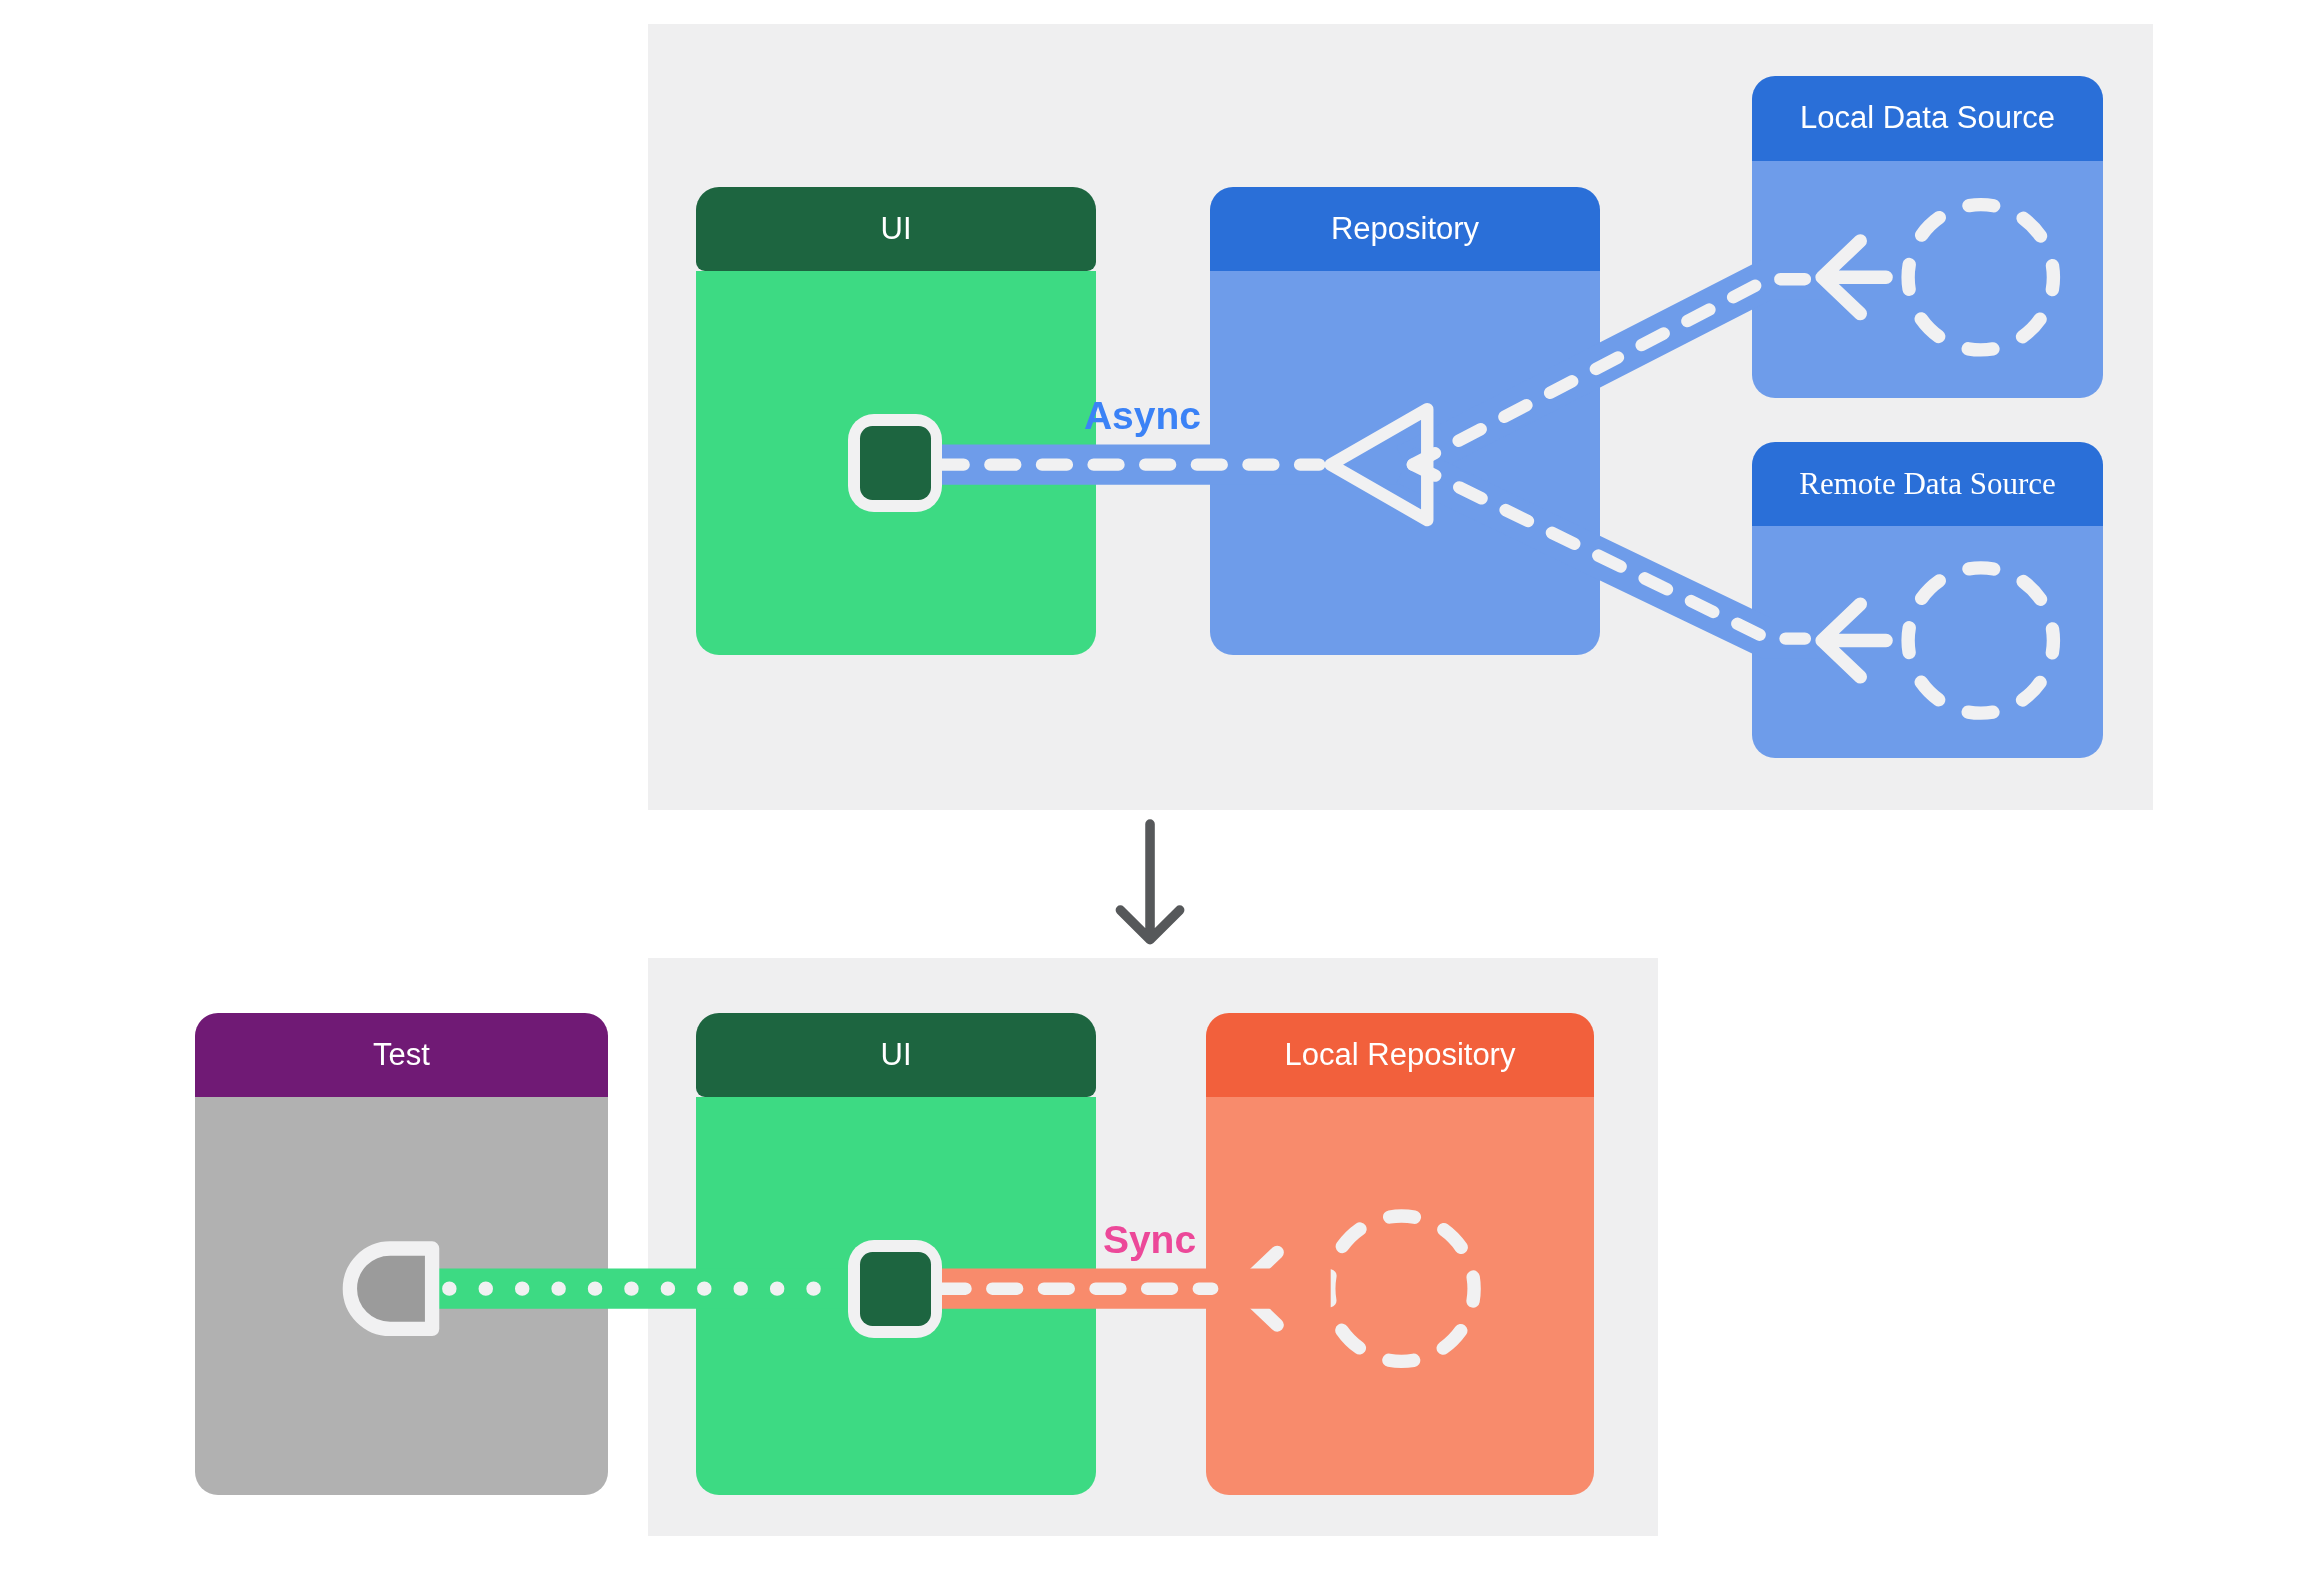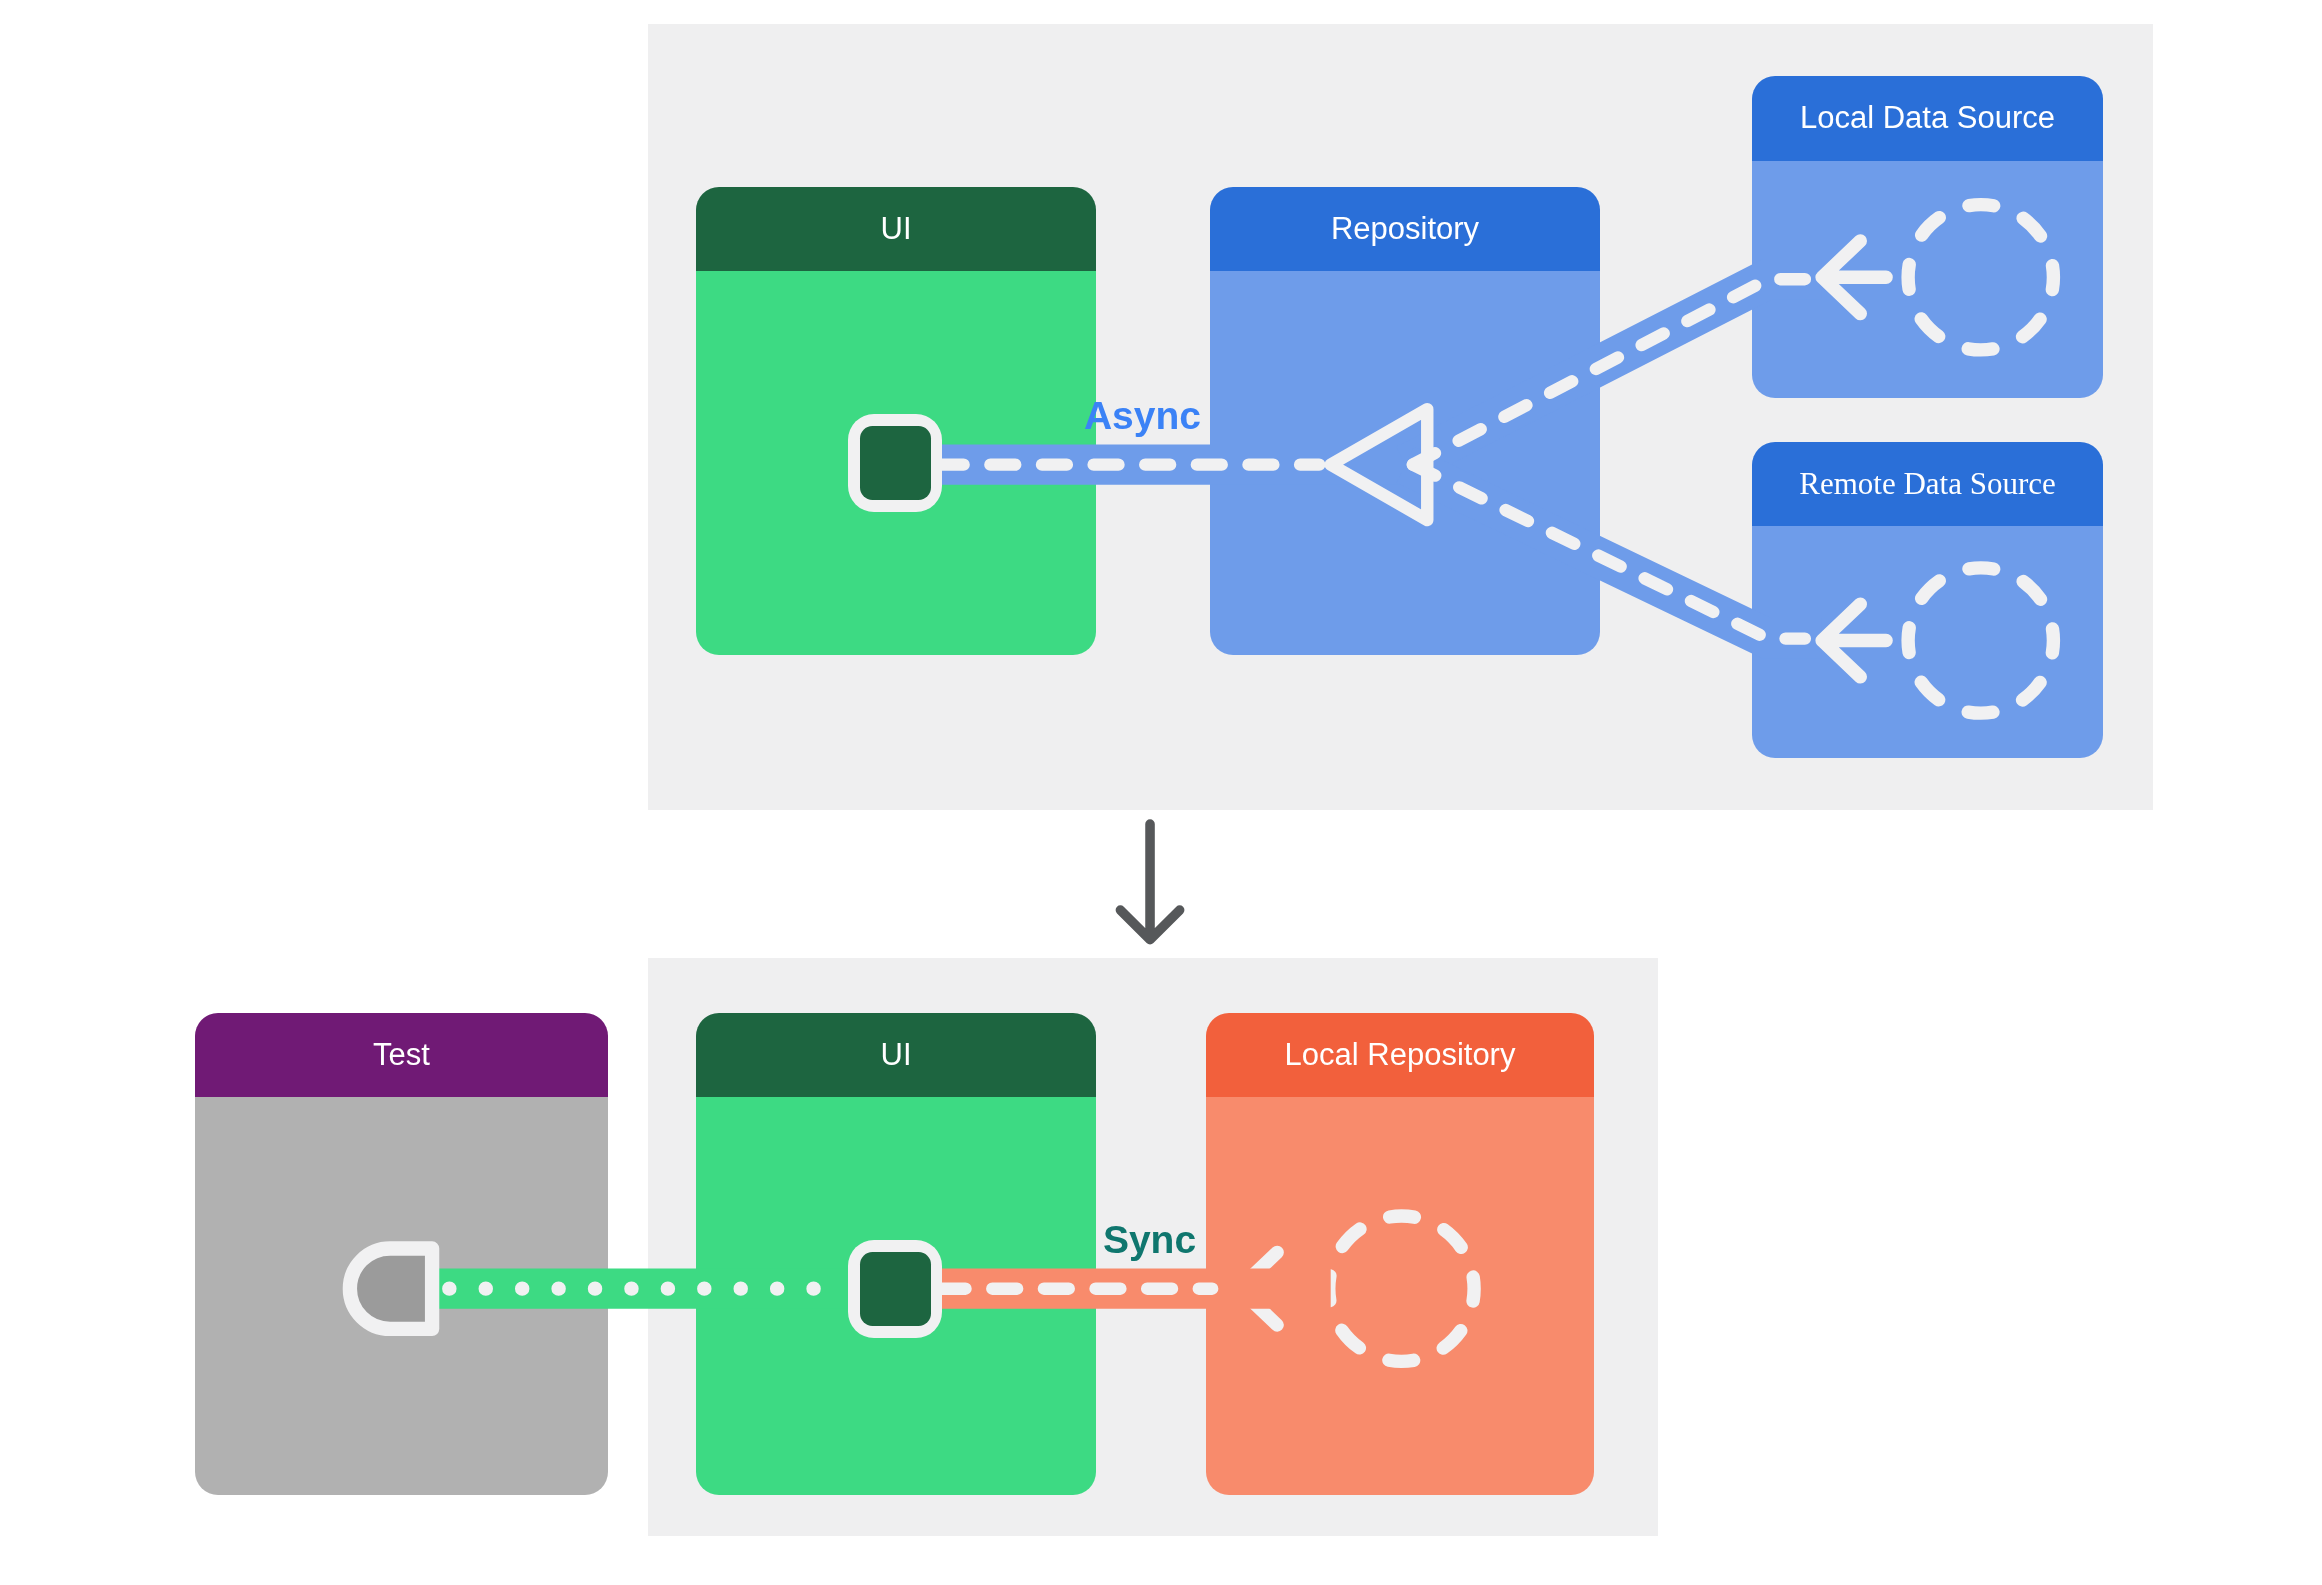--- a/index.html
+++ b/index.html
@@ -24,21 +24,21 @@
   
   #box-ui-top   { left: 696px;  top: 187px; width: 400px; height: 468px; }
   #box-repo     { left: 1210px; top: 187px; width: 390px; height: 468px; }
   #box-local    { left: 1752px; top: 76px;  width: 351px; height: 322px; }
   #box-remote   { left: 1752px; top: 442px; width: 351px; height: 316px; }
   
   #box-test     { left: 195px;  top: 1013px; width: 413px; height: 482px; }
   #box-ui-bot   { left: 696px;  top: 1013px; width: 400px; height: 482px; }
   #box-fake     { left: 1206px; top: 1013px; width: 388px; height: 482px; }
 
-  #box-ui-top .box-header, #box-ui-bot .box-header { background: #1d6540; height: 84px; }
+  #box-ui-top .box-header, #box-ui-bot .box-header { background: #1d6540; height: 84px; border-radius: 9px; }
   #box-ui-top .box-body,  #box-ui-bot .box-body    { background: #3dda83; top: 84px; height: calc(100% - 84px); }
 
   #box-repo .box-header { background: #2a6fd8; height: 84px; }
   #box-repo .box-body   { background: #6e9cea; top: 84px; height: calc(100% - 84px); }
 
   #box-local .box-header  { background: #2a6fd8; height: 85px; }
   #box-local .box-body    { background: #6e9cea; top: 85px; height: calc(100% - 85px); }
 
   #box-remote .box-header { background: #2a6fd8; height: 84px; white-space: normal; font-family: Liberation Serif, serif; }
   #box-remote .box-header span { display: inline-block; max-width: 277px; }
@@ -59,21 +59,21 @@
   }
   .chip-inner {
     position: absolute; left: 11.5px; top: 12.4px; right: 11.5px; bottom: 12.4px;
     background: #1d6540; border-radius: 12.4px;
   }
   #chip-top    { left: 848px; top: 414px; }
   #chip-bottom { left: 848px; top: 1240px; }
 
   .flow-label { position: absolute; font-weight: bold; font-size: 39px; }
   #async-label { left: 956px; top: 394px;  width: 245px; text-align: right;  color: #3b82f6; }
-  #sync-label  { left: 1054px; top: 1218px; width: 191px; text-align: center; color: #0f766e; }
+  #sync-label  { left: 1054px; top: 1218px; width: 191px; text-align: center; color: #ec4899; }
 </style>
 </head>
 <body>
 
 <div id="canvas">
 
   <div class="panel" id="panel-top"></div>
   <div class="panel" id="panel-bottom"></div>
 
   <div class="box" id="box-ui-top">

